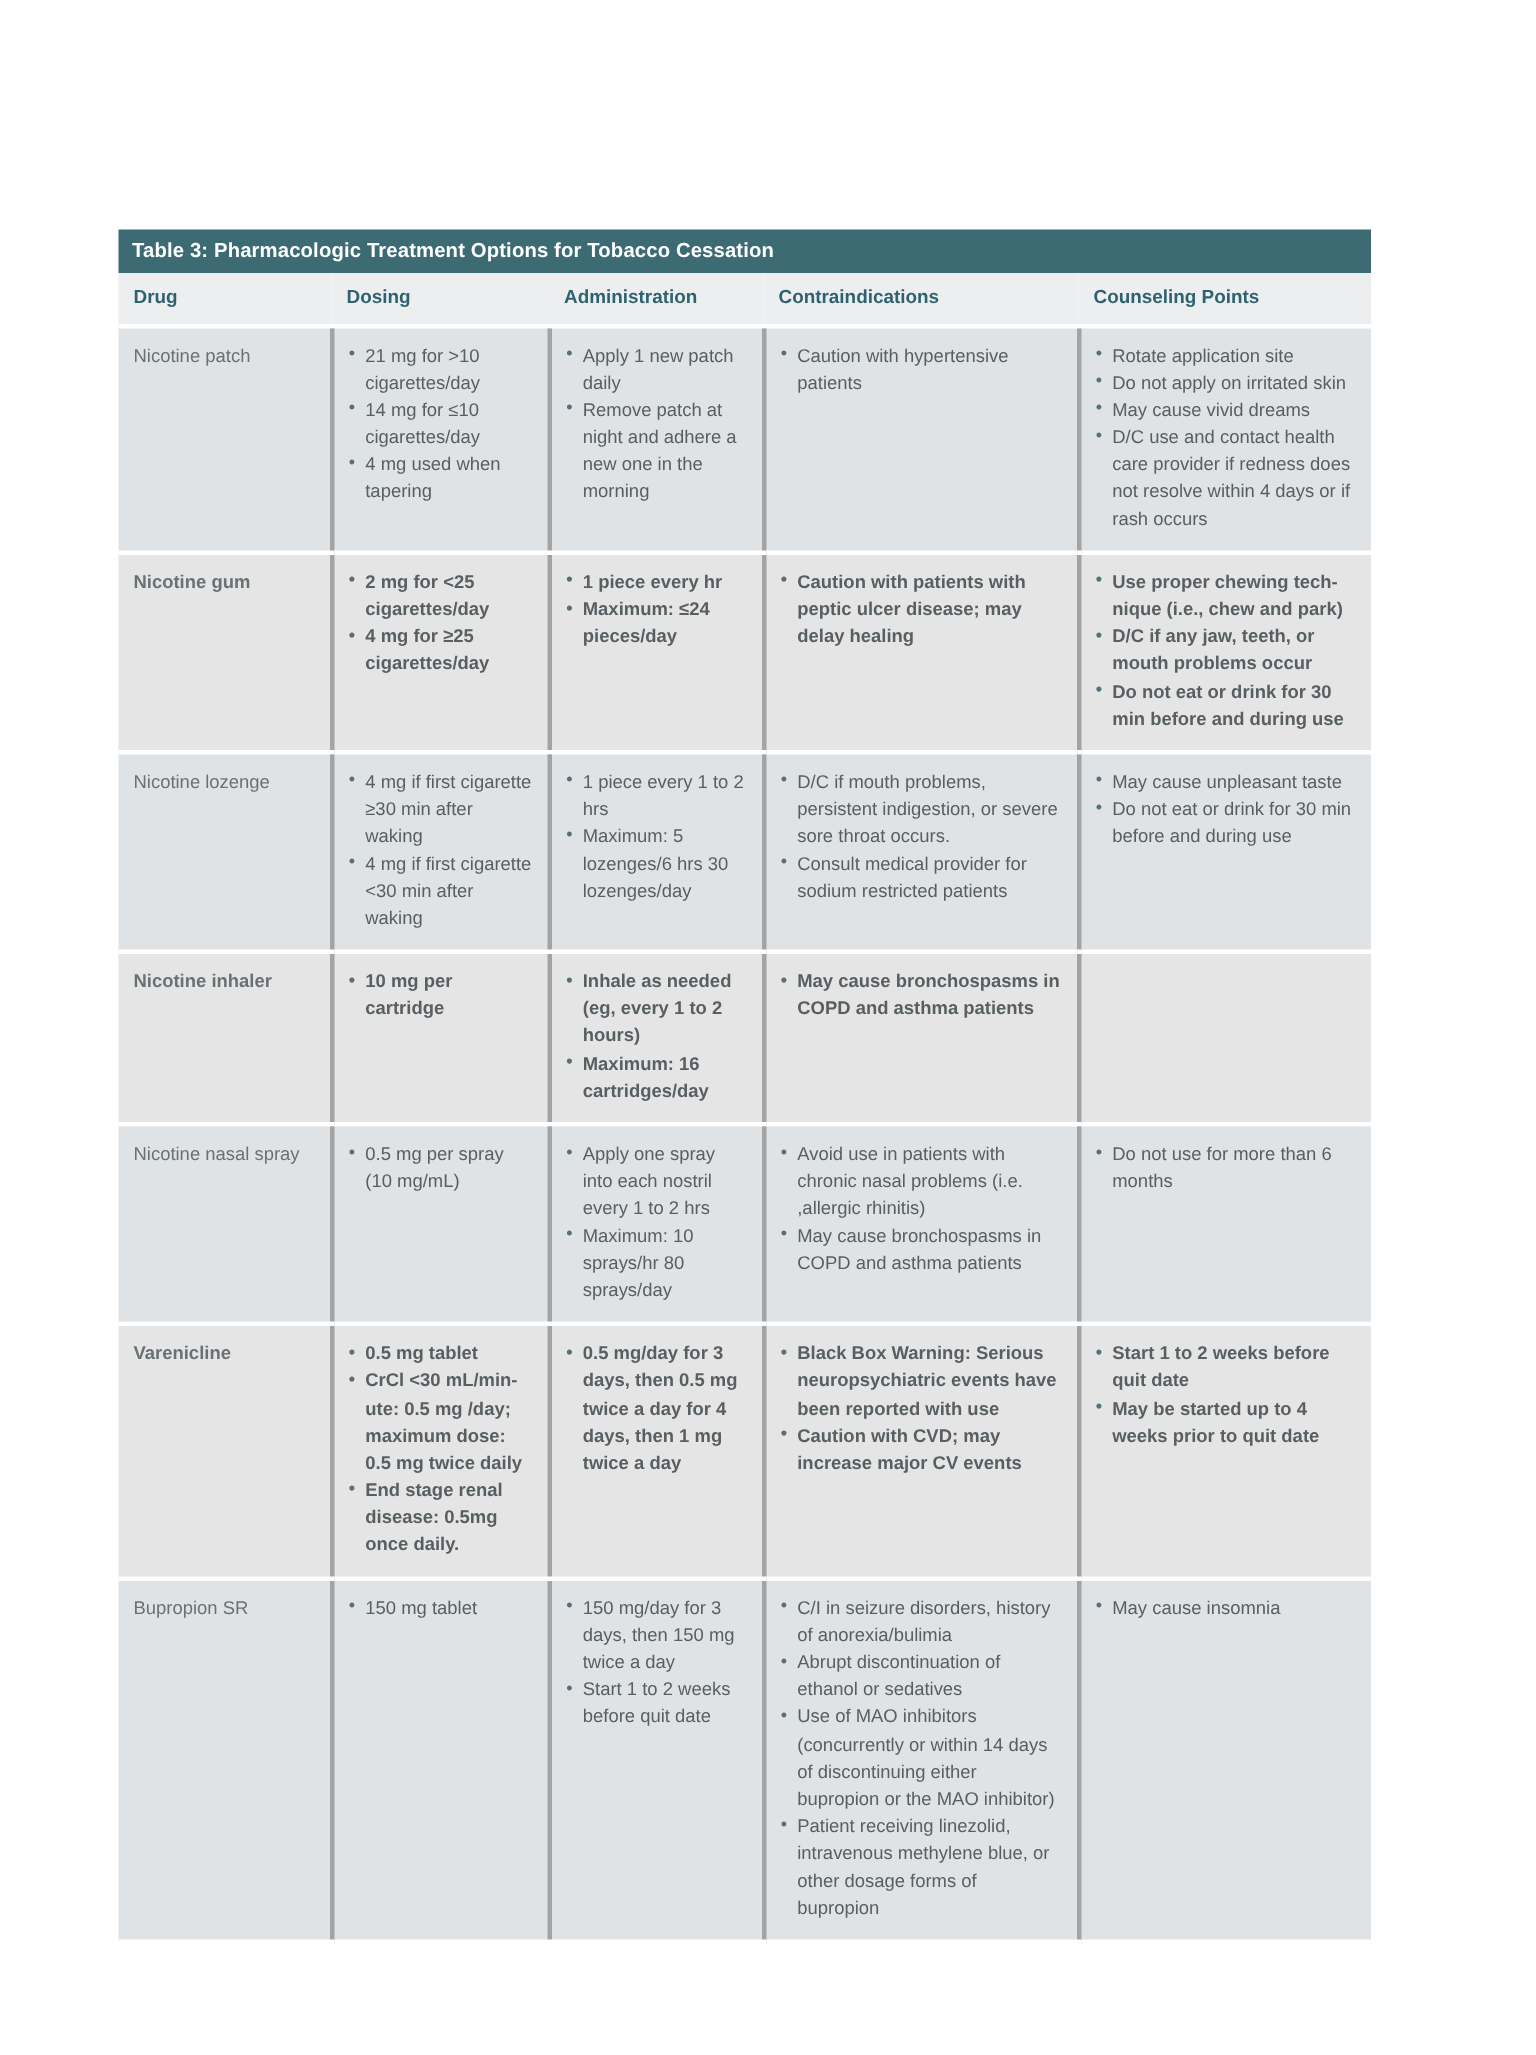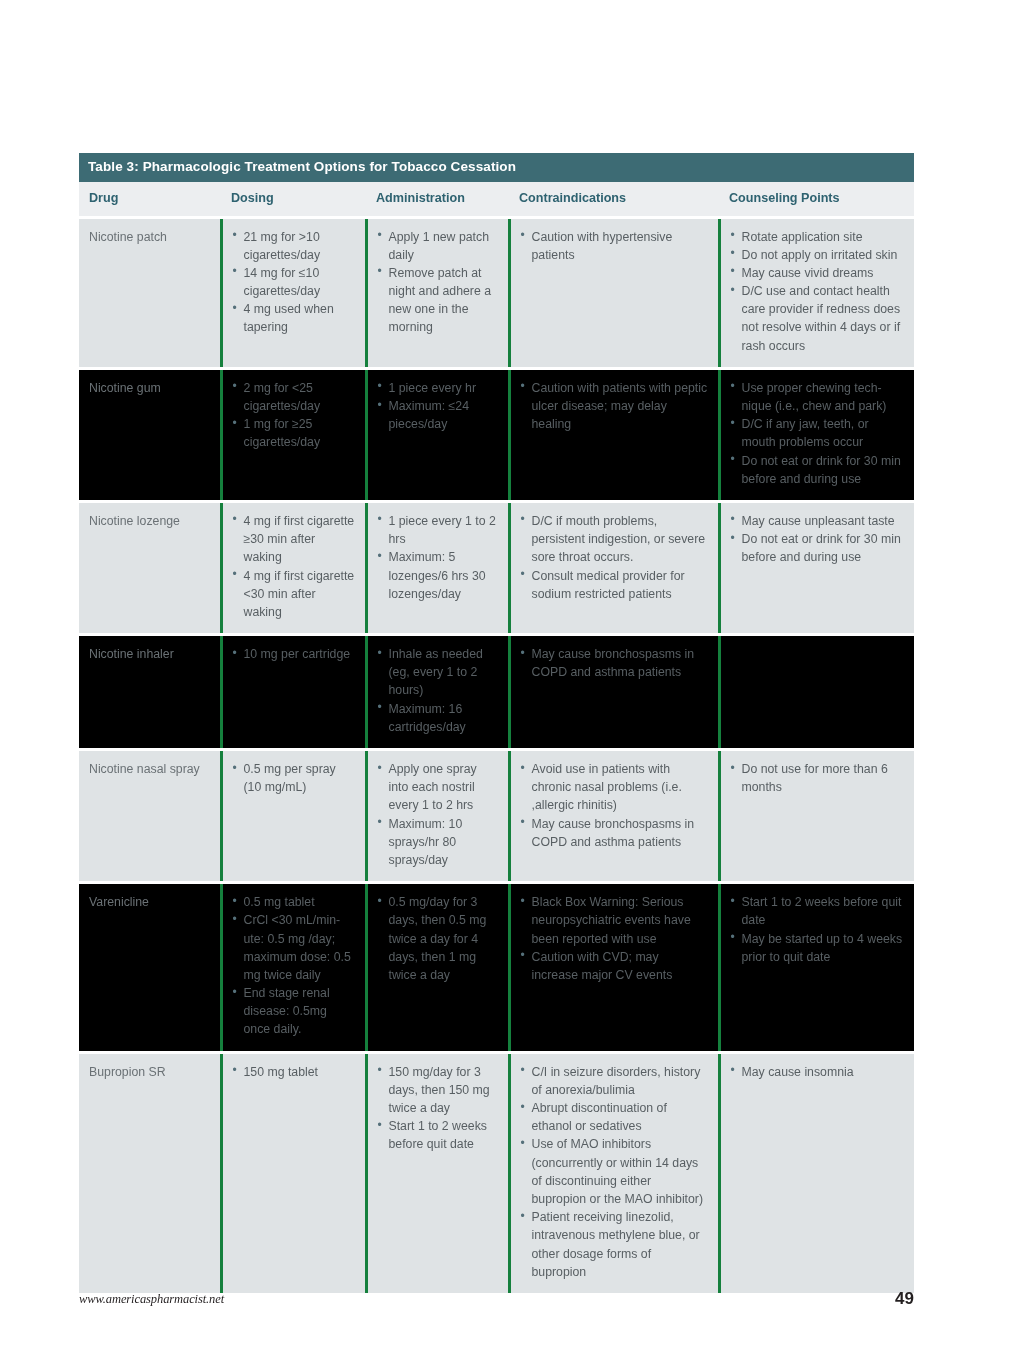--- a/index.html
+++ b/index.html
@@ -61,26 +61,26 @@
     border: 0;
   }
   thead tr th { border-bottom: 3px solid #ffffff; }
 
   tbody td {
     vertical-align: top;
     font-size: 12.3px;
     line-height: 1.48;
     color: #585f63;
     padding: 9px 10px 12px 10px;
-    border-right: 3px solid #15803d;
+    border-right: 3px solid #a3a3a3;
     border-bottom: 3px solid #ffffff;
   }
   tbody td:last-child { border-right: 0; }
   tbody tr.shade-a td { background: #dfe3e5; }
-  tbody tr.shade-b td { background: #000000; }
+  tbody tr.shade-b td { background: #e5e5e5; font-weight: bold; }
 
   td.drug-cell { color: #6a7175; }
 
   ul.blist {
     list-style: none;
     margin: 0;
     padding: 0;
   }
   ul.blist li {
     position: relative;
@@ -178,21 +178,21 @@
                 <li>May cause vivid dreams</li>
                 <li>D/C use and contact health care provider if redness does not resolve within 4 days or if rash occurs</li>
               </ul>
             </td>
           </tr>
           <tr class="shade-b">
             <td class="drug-cell">Nicotine gum</td>
             <td>
               <ul class="blist">
                 <li>2 mg for &lt;25 cigarettes/day</li>
-                <li>1 mg for ≥25 cigarettes/day</li>
+                <li>4 mg for ≥25 cigarettes/day</li>
               </ul>
             </td>
             <td>
               <ul class="blist">
                 <li>1 piece every hr</li>
                 <li>Maximum: ≤24 pieces/day</li>
               </ul>
             </td>
             <td>
               <ul class="blist">
@@ -330,18 +330,14 @@
             <td>
               <ul class="blist">
                 <li>May cause insomnia</li>
               </ul>
             </td>
           </tr>
         </tbody>
     </table>
   </div>
 
-  <div class="footer">
-    <span class="url">www.americaspharmacist.net</span>
-    <span class="pageno">49</span>
-  </div>
 
 </div>
 
 </body></html>

